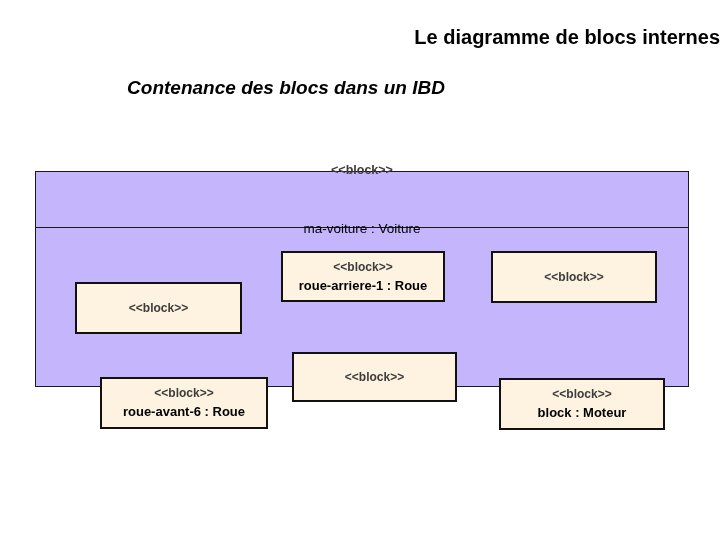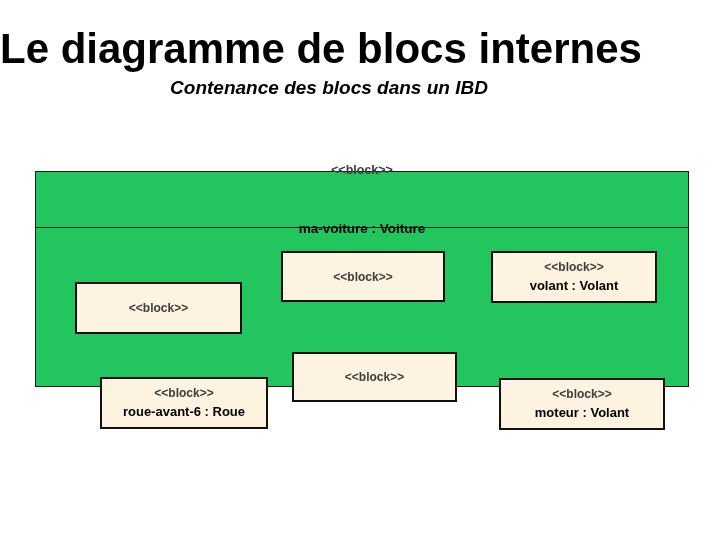--- a/index.html
+++ b/index.html
@@ -14,51 +14,50 @@
     overflow: hidden;
     position: relative;
   }
 
   
   .slide-title {
     position: absolute;
     left: 0;
     top: 26px;
     width: 720px;
-    text-align: left;
-    font-size: 42px;
+    text-align: right;
+    font-size: 20px;
     font-weight: bold;
     color: #000000;
     letter-spacing: 0px;
     line-height: 1.1;
     white-space: nowrap;
   }
   .slide-subtitle {
     position: absolute;
     left: 0;
     top: 78px;
     width: 572px;
     text-align: center;
     font-size: 19px;
     font-weight: bold;
     font-style: italic;
     color: #000000;
     line-height: 1.1;
     white-space: nowrap;
-    padding-left: 43px;
   }
 
   
   .ibd-frame {
     position: absolute;
     left: 35px;
     top: 171px;
     width: 654px;
     height: 216px;
-    background: #22c55e;
+    background: #c4b5fd;
     border: 1.5px solid #1a1a1a;
     box-sizing: border-box;
   }
   .ibd-header {
     position: absolute;
     left: 0;
     top: 0;
     width: 100%;
     height: 56px;
     box-sizing: border-box;
@@ -69,21 +68,21 @@
     justify-content: center;
   }
   .ibd-header .stereotype {
     font-size: 12.5px;
     font-weight: bold;
     color: #3d3d3d;
     line-height: 1.45;
   }
   .ibd-header .blockname {
     font-size: 13.5px;
-    font-weight: bold;
+    font-weight: normal;
     color: #000000;
     line-height: 1.45;
     margin-top: 40px;
   }
 
   .ibd-body {
     position: absolute;
     left: 0;
     top: 56px;
     width: 100%;
@@ -132,35 +131,35 @@
   </div>
 
   <div class="ibd-body">
 
     <div class="part-block" style="left: 39px; top: 54px; width: 167px; height: 52px;">
       <div class="stereotype">&lt;&lt;block&gt;&gt;</div>
     </div>
 
     <div class="part-block" style="left: 245px; top: 23px; width: 164px; height: 51px;">
       <div class="stereotype">&lt;&lt;block&gt;&gt;</div>
+      <div class="blockname">roue-arriere-1 : Roue</div>
     </div>
 
     <div class="part-block" style="left: 455px; top: 23px; width: 166px; height: 52px;">
       <div class="stereotype">&lt;&lt;block&gt;&gt;</div>
-      <div class="blockname">volant : Volant</div>
     </div>
 
     <div class="part-block" style="left: 64px; top: 149px; width: 168px; height: 52px;">
       <div class="stereotype">&lt;&lt;block&gt;&gt;</div>
       <div class="blockname">roue-avant-6 : Roue</div>
     </div>
 
     <div class="part-block" style="left: 256px; top: 124px; width: 165px; height: 50px;">
       <div class="stereotype">&lt;&lt;block&gt;&gt;</div>
     </div>
 
     <div class="part-block" style="left: 463px; top: 150px; width: 166px; height: 52px;">
       <div class="stereotype">&lt;&lt;block&gt;&gt;</div>
-      <div class="blockname">moteur : Volant</div>
+      <div class="blockname">block : Moteur</div>
     </div>
 
   </div>
 </div>
 
 </body></html>

